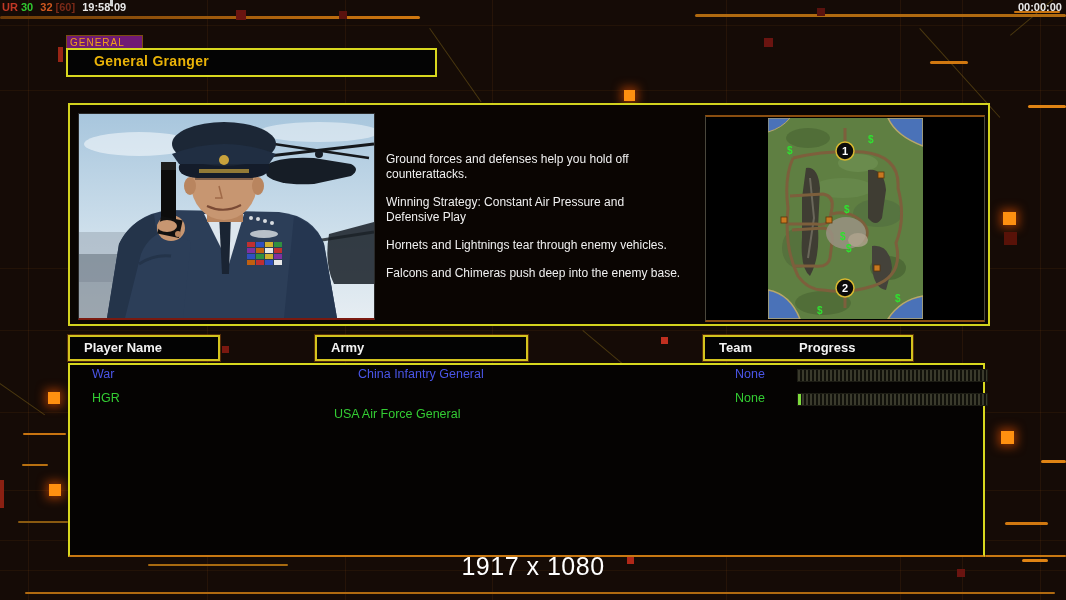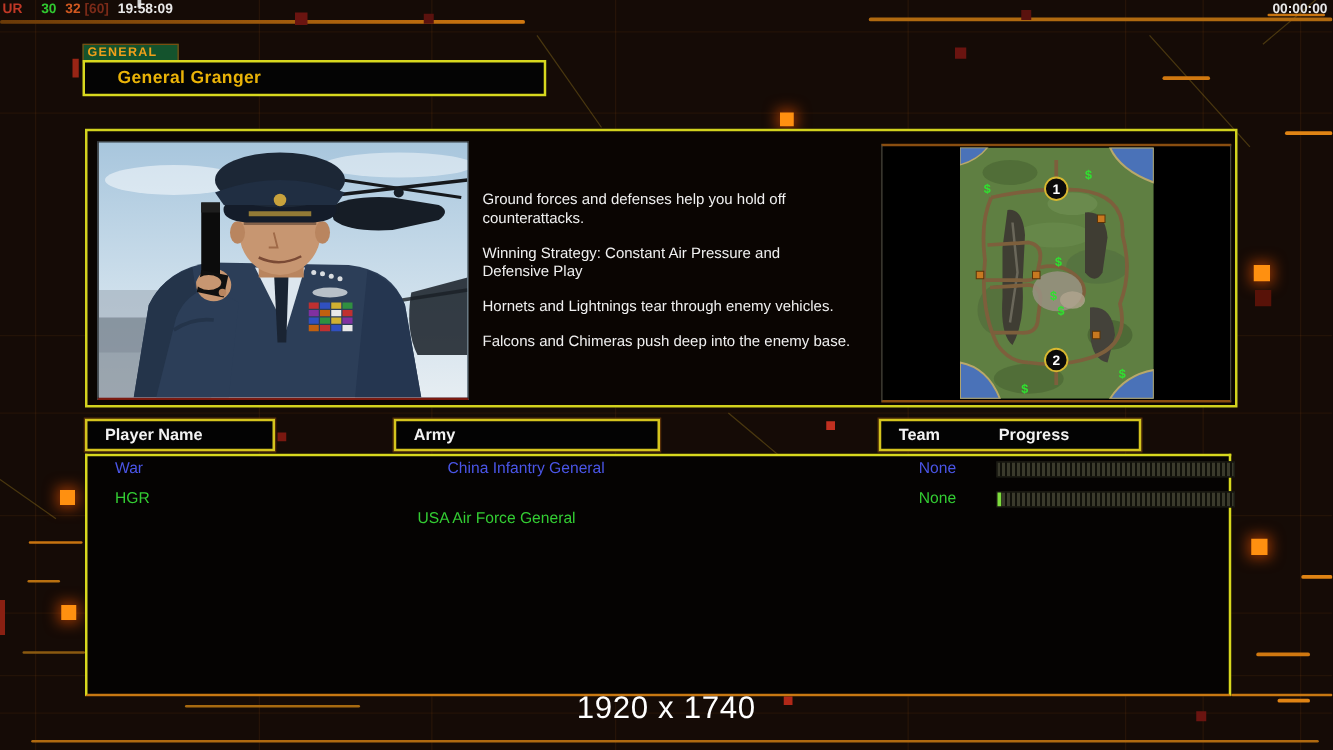--- a/index.html
+++ b/index.html
@@ -17,22 +17,22 @@
   .hline{position:absolute;height:3px;border-radius:2px;background:#c87410;}
   
   .sq{position:absolute;background:#ff9010;box-shadow:0 0 10px 3px rgba(255,90,0,0.5);}
   .rsq{position:absolute;}
   
   .debug{position:absolute;left:2px;top:1px;font-size:11px;font-weight:bold;letter-spacing:0px;}
   .debug span{margin-right:4px;}
   .timer{position:absolute;right:4px;top:1px;font-size:11px;font-weight:bold;color:#e8e8e8;}
   
   .gen-tag{position:absolute;left:66px;top:35px;width:72px;height:13px;
-    background:#14532d;border:1px solid #7a4e10;color:#f0a01a;
-    font-size:10px;font-weight:bold;letter-spacing:1px;line-height:13px;padding-left:3px;}
+    background:#701a75;border:1px solid #7a4e10;color:#f0a01a;
+    font-size:10px;font-weight:normal;letter-spacing:1px;line-height:13px;padding-left:3px;}
   .title-box{position:absolute;left:66px;top:48px;width:371px;height:29px;
     background:#040404;border:2px solid #d8d81e;box-sizing:border-box;}
   .title-box .t{position:absolute;left:26px;top:3px;font-size:14px;font-weight:bold;color:#eab308;letter-spacing:0.3px;}
   
   .main-panel{position:absolute;left:68px;top:103px;width:922px;height:223px;
     box-sizing:border-box;border:2px solid #d2d21e;background:#0a0502;}
   .portrait{position:absolute;left:8px;top:8px;width:297px;height:207px;
     border:1px solid #2a2a2a;border-bottom:2px solid #7a1a10;box-sizing:border-box;overflow:hidden;background:#9fc0d8;}
   .strategy{position:absolute;left:316px;top:47px;width:312px;color:#f0f0f0;font-size:12px;line-height:15px;}
   .strategy .para{white-space:pre-line;margin-bottom:13px;}
@@ -111,21 +111,21 @@
   <div class="rsq" style="left:661px;top:337px;width:7px;height:7px;background:#c03020"></div>
   <div class="rsq" style="left:222px;top:346px;width:7px;height:7px;background:#7a1810"></div>
   <div class="rsq" style="left:627px;top:557px;width:7px;height:7px;background:#b02818"></div>
   <div class="rsq" style="left:957px;top:569px;width:8px;height:8px;background:#6a1410"></div>
   <div class="rsq" style="left:58px;top:47px;width:5px;height:15px;background:#992515"></div>
   <div class="rsq" style="left:0;top:480px;width:4px;height:28px;background:#8a2012"></div>
   <div class="rsq" style="left:110px;top:0;width:3px;height:6px;background:#cfd0d0"></div>
 </div>
 
 <div class="debug">
-  <span style="color:#c03826;margin-right:12px">UR</span>
+  <span style="color:#c03826;margin-right:0">UR</span>
   <span style="color:#30c830">30</span>
   <span style="color:#d05820;margin-right:0">32</span>
   <span style="color:#7a2a18">[60]</span>
   <span style="color:#e8e8e8">19:58:09</span>
 </div>
 
 <div class="timer">00:00:00</div>
 
 <div class="gen-tag">GENERAL</div>
 <div class="title-box">
@@ -327,13 +327,13 @@
   <div>
     <div class="row-txt" style="left: 22px; top: 26px; color: rgb(51, 204, 51);">HGR</div>
     <div class="row-txt" style="left: 264px; top: 42px; color: rgb(51, 204, 51);">USA Air Force General</div>
     <div class="row-txt" style="left: 665px; top: 26px; color: rgb(51, 204, 51);">None</div>
     <div class="pbar" style="left:727px;top:28px">
       <div class="pfill" style="width: 1.5%;"></div>
     </div>
   </div>
 </div>
 
-<div class="footer-res">1920 x 1740</div>
+<div class="footer-res">1917 x 1080</div>
 
 </body></html>

